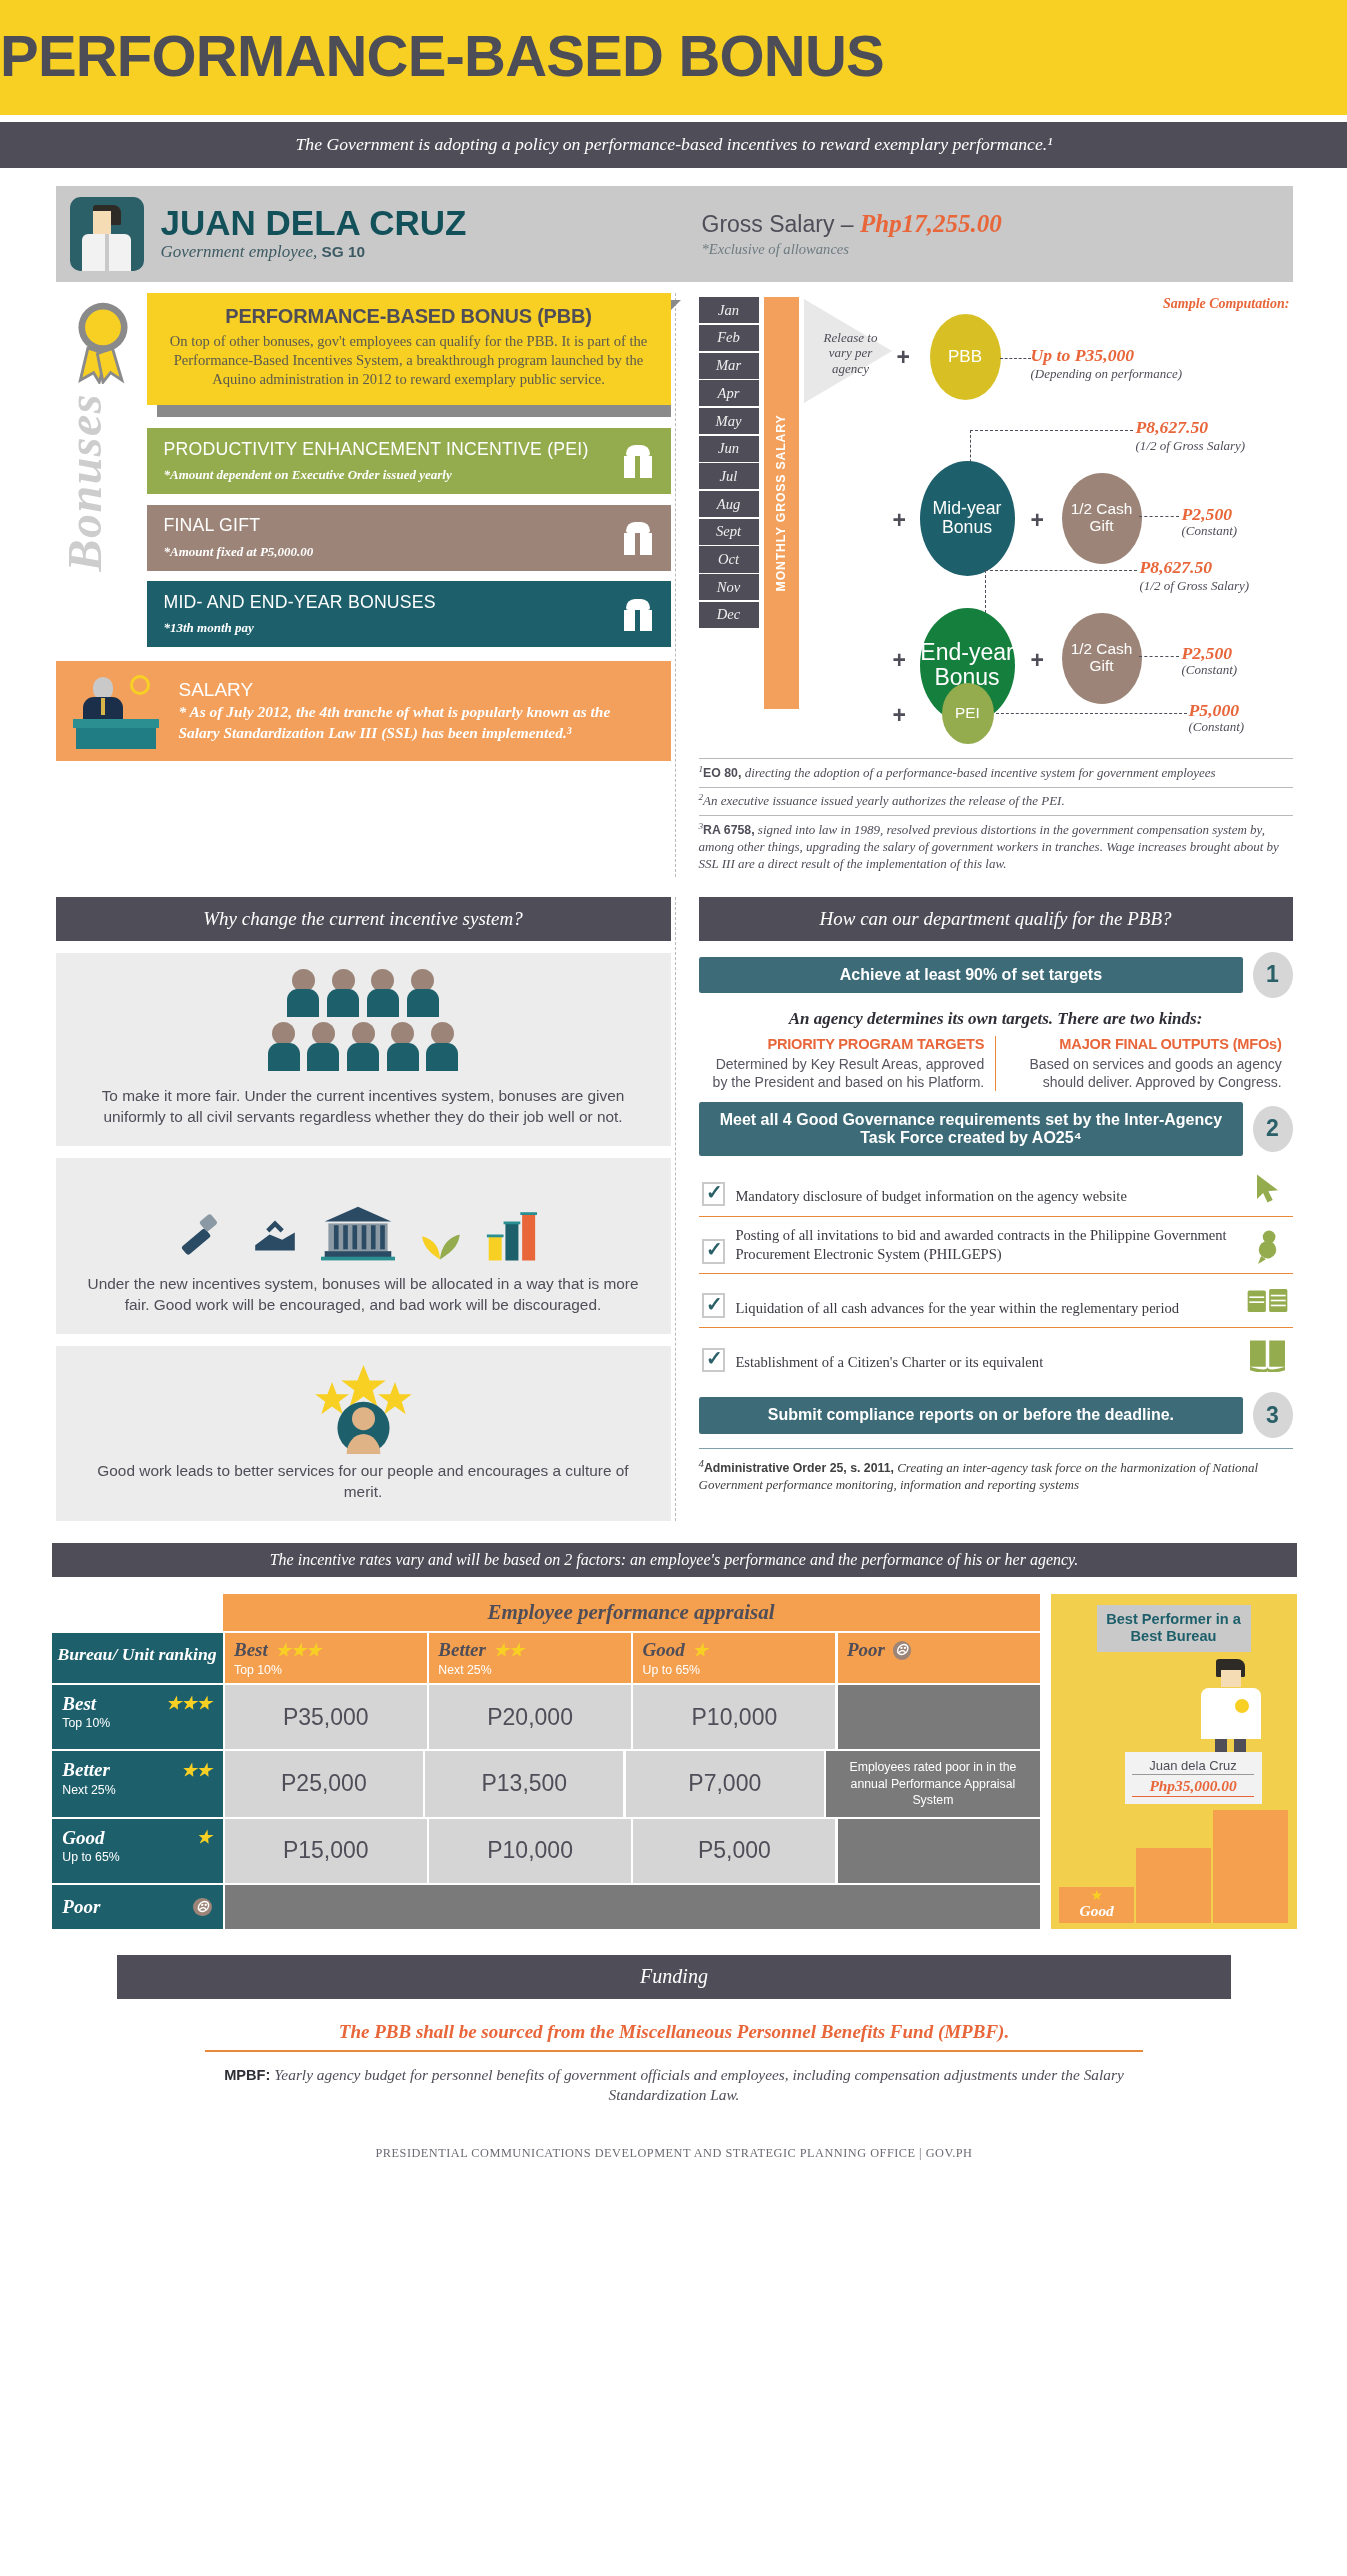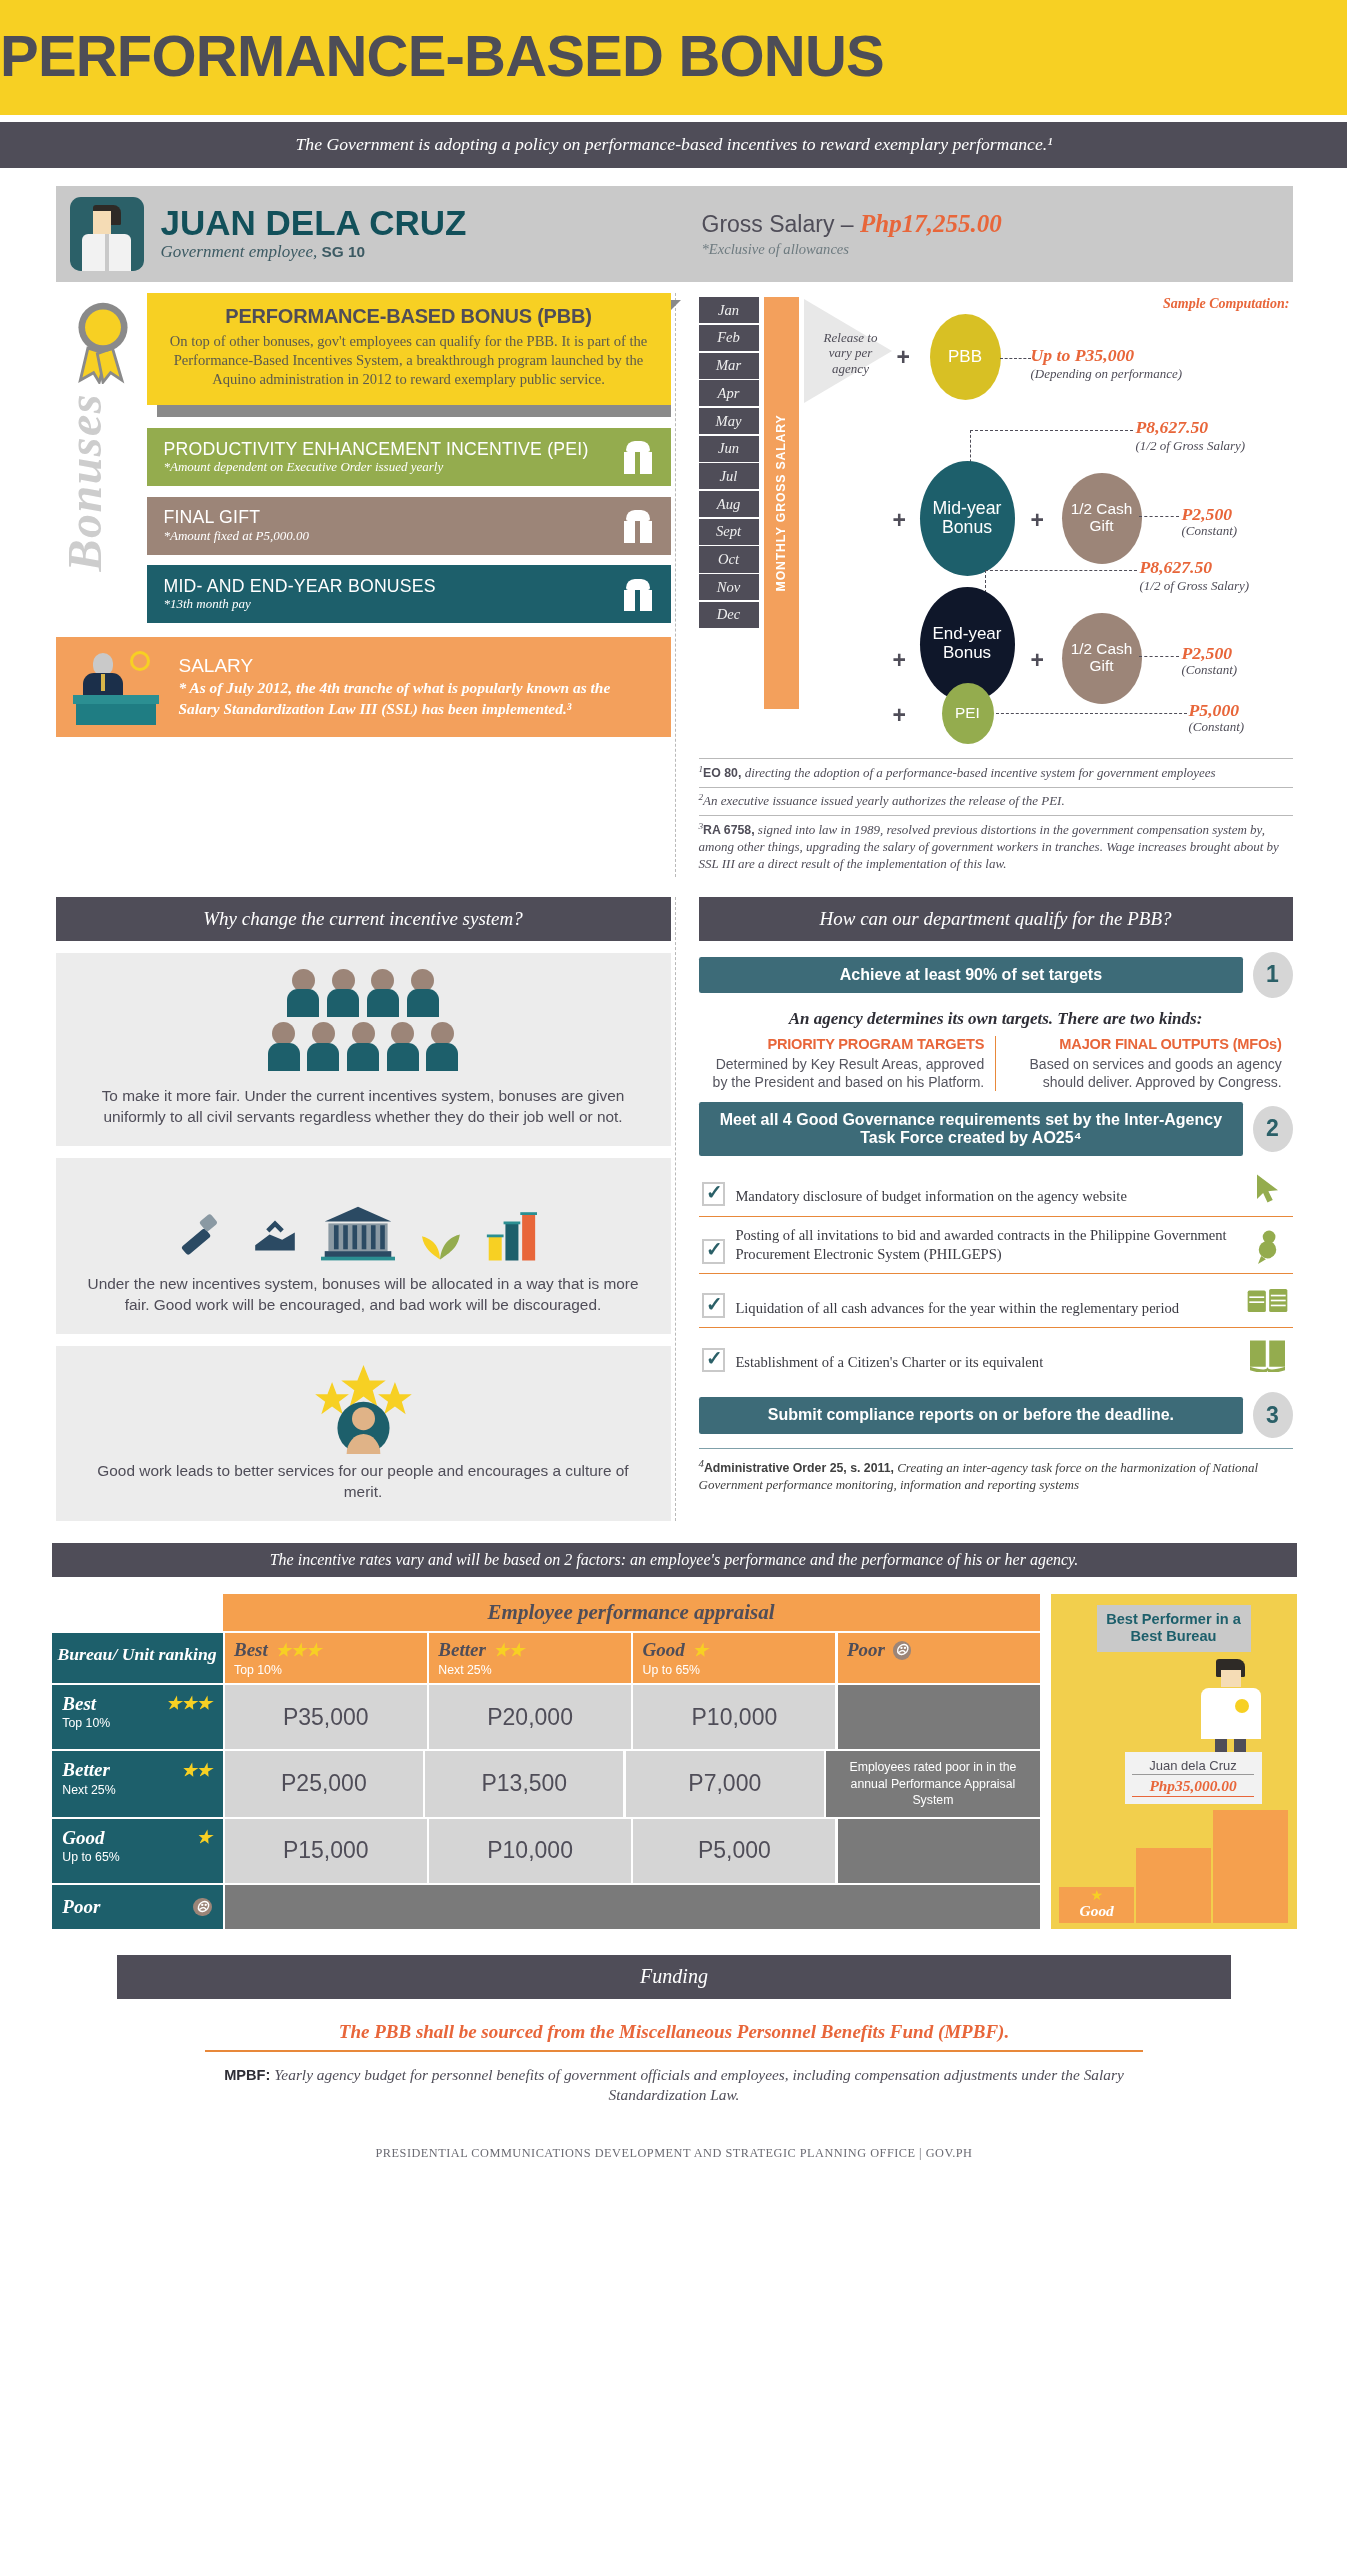--- a/index.html
+++ b/index.html
@@ -45,21 +45,21 @@
 
   .box-list{margin-left:91px;}
   .pbb-box{background:#f7d023;padding:12.3px 20px 15.4px 20px;position:relative;}
   .pbb-box h3{font-size:20px;font-weight:bold;color:#4f4d58;text-align:center;letter-spacing:-0.2px;}
   .pbb-box p{font-family:"Liberation Serif",serif;font-size:14.6px;color:#5c5a4e;text-align:center;line-height:1.3;margin-top:4.6px;}
   .shadow-tri{position:absolute;right:-10.8px;top:7.7px;width:0;height:0;border-left:10.8px solid #8a8a8a;border-top:0 solid transparent;border-bottom:10.8px solid transparent;}
   .grey-foot{height:12.3px;background:#8a8a8a;margin-left:10.8px;}
 
   .cbox{margin-top:10.8px;padding:10.8px 17px;display:flex;align-items:center;justify-content:space-between;}
   .cbox .txt h4{color:#fff;font-size:17.7px;font-weight:normal;letter-spacing:0.2px;line-height:1.15;}
-  .cbox .txt .sub{color:#fff;font-family:"Liberation Serif",serif;font-style:italic;font-weight:normal;font-size:13px;margin-top:0;}
+  .cbox .txt .sub{color:#fff;font-family:"Liberation Serif",serif;font-style:italic;font-weight:bold;font-size:13px;margin-top:8px;}
   .cbox.green{background:#94ac4e;}
   .cbox.brown{background:#9c8578;}
   .cbox.teal{background:#1d5f6b;}
   .gift{width:31px;height:34px;position:relative;flex:0 0 auto;}
   .gift .gbox{position:absolute;bottom:0;left:1.5px;width:28px;height:21.5px;background:#fff;}
   .gift .gband{position:absolute;bottom:0;left:12.3px;width:5.4px;height:21.5px;background:#94ac4e;}
   .gift .gbow{position:absolute;top:1.5px;left:3.1px;width:24.6px;height:10.8px;background:#fff;border-radius:12.3px 12.3px 3.1px 3.1px;}
 
   .salary-box{margin-top:14px;background:#f3a05c;display:flex;align-items:center;padding:12.3px 17px;}
   .desk{width:92px;height:75px;position:relative;flex:0 0 auto;}
@@ -83,21 +83,21 @@
     color:#fff;font-size:12.3px;font-weight:bold;letter-spacing:0.8px;white-space:nowrap;}
   .arrow-grey{position:absolute;left:105px;top:6.1px;width:0;height:0;
     border-top:52px solid transparent;border-bottom:52px solid transparent;border-left:88px solid #e8e8e8;}
   .arrow-lbl{position:absolute;left:115px;top:37px;width:74px;text-align:center;
     font-family:"Liberation Serif",serif;font-style:italic;font-size:13px;color:#4f4d58;line-height:1.2;}
   .plus{position:absolute;font-size:23px;font-weight:bold;color:#4f4d58;}
   .oval{position:absolute;border-radius:50%;display:flex;align-items:center;justify-content:center;
     text-align:center;color:#fff;font-size:15.4px;line-height:1.1;}
   .oval.pbb{background:#d8c024;width:71px;height:86px;left:231px;top:21.5px;color:#fff;font-size:17px;}
   .oval.mid{background:#1d5f6b;width:95px;height:115px;left:221px;top:168px;font-size:17.7px;}
-  .oval.end{background:#0f172a;width:95px;height:115px;left:221px;top:294px;font-size:17px;}
+  .oval.end{background:#15803d;width:95px;height:115px;left:221px;top:315px;font-size:23px;}
   .oval.cg1{background:#9c8578;width:80px;height:91px;left:363px;top:180px;font-size:15.4px;}
   .oval.cg2{background:#9c8578;width:80px;height:91px;left:363px;top:320px;font-size:15.4px;}
   .oval.pei{background:#94ac4e;width:52px;height:61px;left:243px;top:390px;font-size:15.4px;}
   .samp{position:absolute;right:3.1px;top:3.1px;text-align:right;color:#e8663a;font-weight:bold;
     font-family:"Liberation Serif",serif;font-style:italic;font-size:14px;line-height:1.15;}
   .val{position:absolute;color:#e8663a;font-family:"Liberation Serif",serif;font-style:italic;
     font-weight:bold;font-size:17.7px;white-space:nowrap;}
   .valsub{position:absolute;color:#4f4d58;font-family:"Liberation Serif",serif;font-style:italic;
     font-size:13px;line-height:1.15;}
   .dash{position:absolute;border-top:1.5px dashed #4f4d58;}

